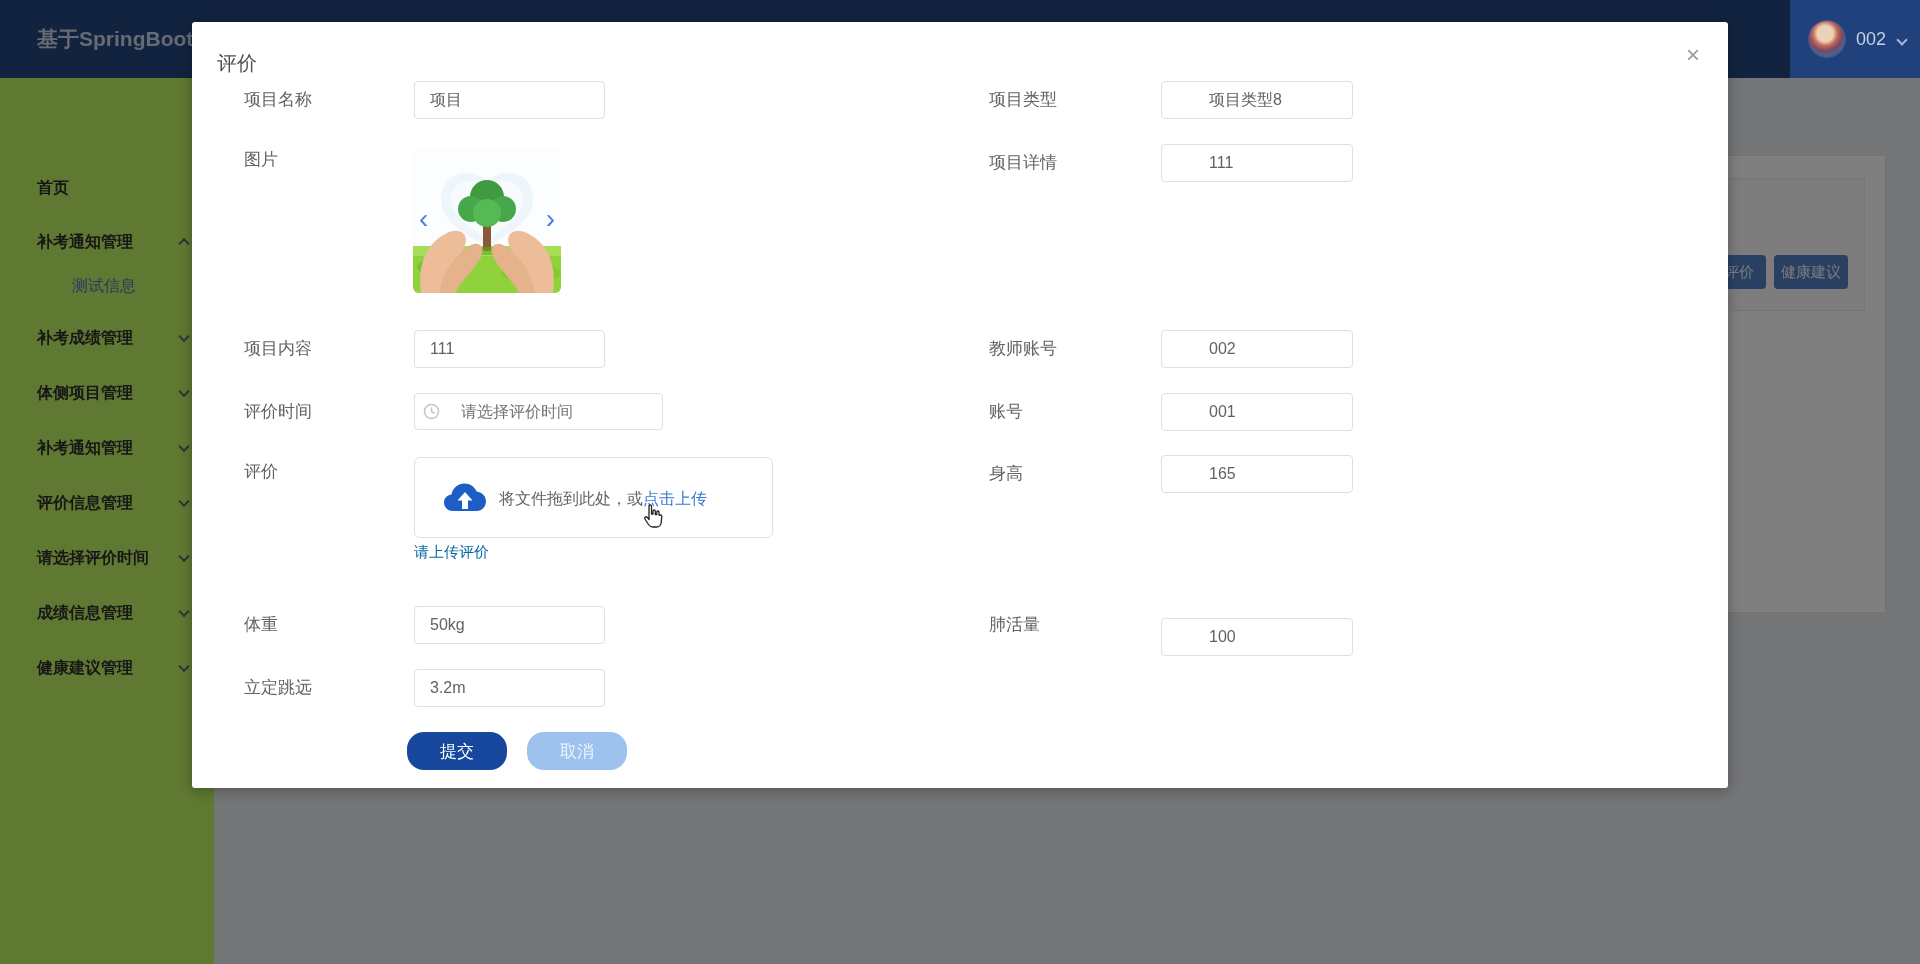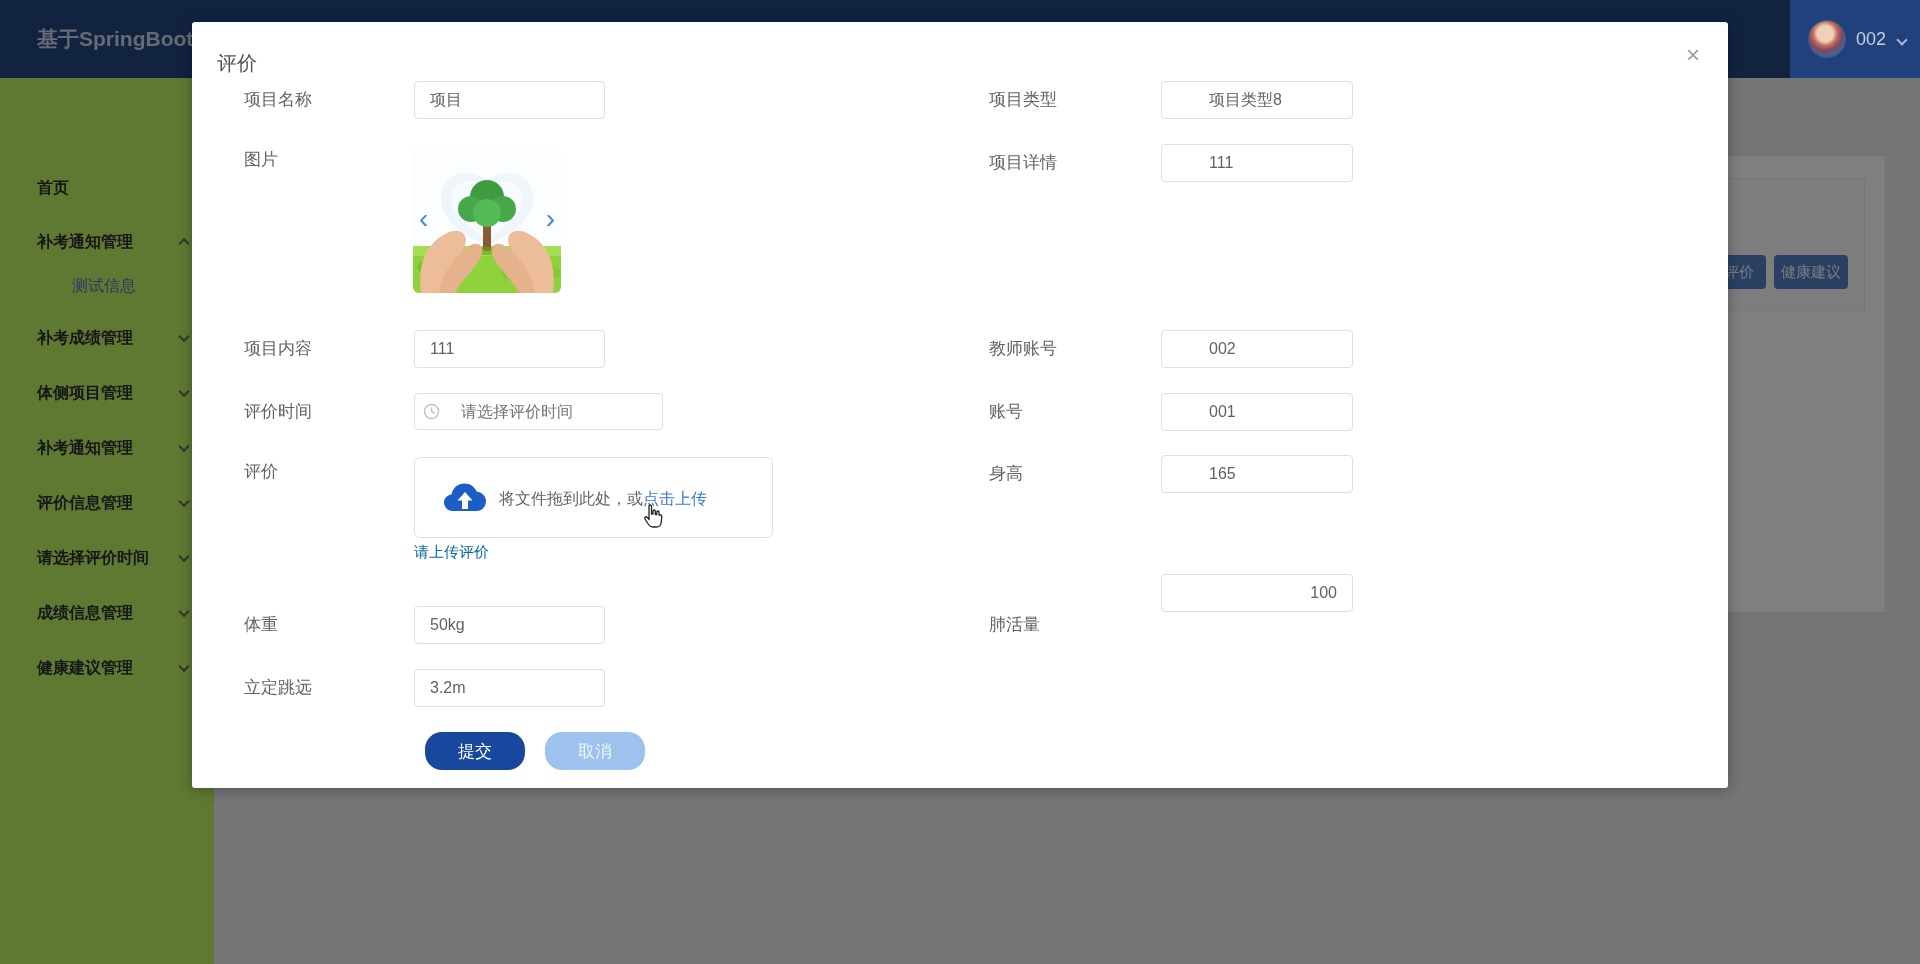--- a/index.html
+++ b/index.html
@@ -73,21 +73,21 @@
   #upload-box { position:absolute; left:222px; top:435px; width:359px; height:81px;
     border:1px solid #dcdfe6; border-radius:6px; background:#fff; cursor:pointer; }
   #upload-text { position:absolute; left:84px; top:0; height:81px; line-height:81px;
     font-size:16px; color:#606266; white-space:nowrap; }
   #upload-link { color:#3a78d6; cursor:pointer; }
   #cloud-icon { position:absolute; left:28px; top:21px; }
   #upload-hint { position:absolute; left:222px; top:521px; font-size:15px; color:#0369a1; }
 
   
   .dlg-btn { position:absolute; top:710px; width:100px; height:38px; border:none; border-radius:17px;
-    font-size:17px; cursor:pointer; font-family:"Liberation Sans","DejaVu Sans",sans-serif;margin-left:18px; }
+    font-size:17px; cursor:pointer; font-family:"Liberation Sans","DejaVu Sans",sans-serif; }
   #btn-submit { left:215px; background:#17489e; color:#ffffff; }
   #btn-cancel { left:335px; background:#9dc2ed; color:#eef4fb; }
 
   
   #cursor { position:absolute; left:642px; top:503px; z-index:30; pointer-events:none; }
 </style>
 </head>
 <body>
 
 <div id="page">
@@ -186,21 +186,21 @@
       <span>将文件拖到此处，或</span><span id="upload-link">点击上传</span>
     </div>
   </div>
   <div id="upload-hint">请上传评价</div>
   <div class="f-label lab-r" style="top:433px">身高</div>
   <input class="f-input in-r abs" style="top: 433px;" value="165">
 
   <div class="f-label lab-l" style="top:584px">体重</div>
   <input class="f-input in-l abs" style="top: 584px;" value="50kg">
   <div class="f-label lab-r" style="top:584px">肺活量</div>
-  <input class="f-input in-r abs" style="top: 552px; text-align: right;" value="100">
+  <input class="f-input in-r abs" style="top: 596px;" value="100">
 
   <div class="f-label lab-l" style="top:647px">立定跳远</div>
   <input class="f-input in-l abs" style="top: 647px;" value="3.2m">
 
   <button class="dlg-btn" id="btn-submit">提交</button>
   <button class="dlg-btn" id="btn-cancel">取消</button>
 </div>
 
 <svg id="cursor" width="22" height="26" viewBox="0 0 22 26">
   <path d="M7 3 C7 1.5 9.5 1.5 9.5 3 L9.5 11 L11 11 L11 8 C11 6.6 13.3 6.6 13.3 8 L13.3 11.5 L14.8 11.5 L14.8 9 C14.8 7.7 17 7.7 17 9 L17 12 L18.4 12 C18.4 12 19.8 12 19.8 13.5 L19.2 19.5 C19 22 17 24 14.5 24 L11 24 C9 24 7.5 23 6.5 21.5 L3 16 C2 14.5 4 13 5.2 14.2 L7 16.5 Z" fill="#ffffff" stroke="#222222" stroke-width="1.3" stroke-linejoin="round"></path>

